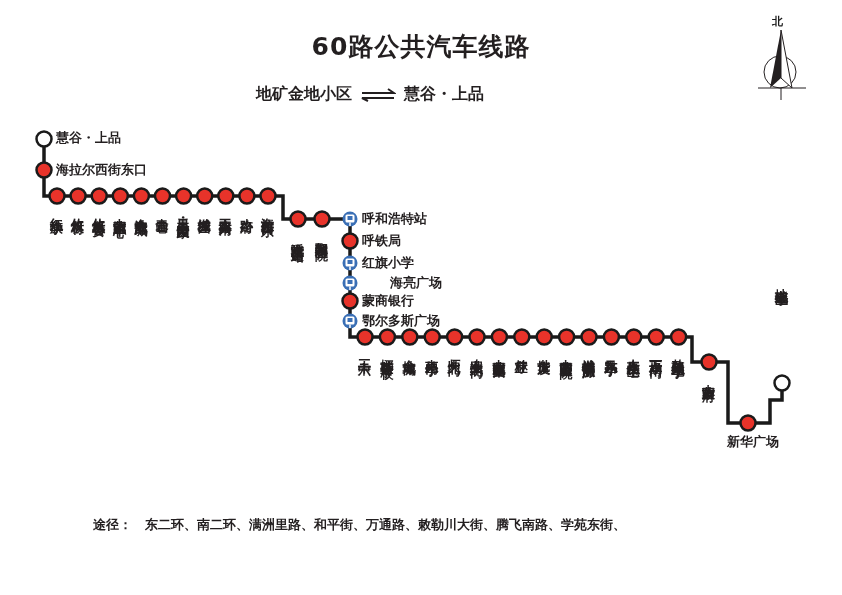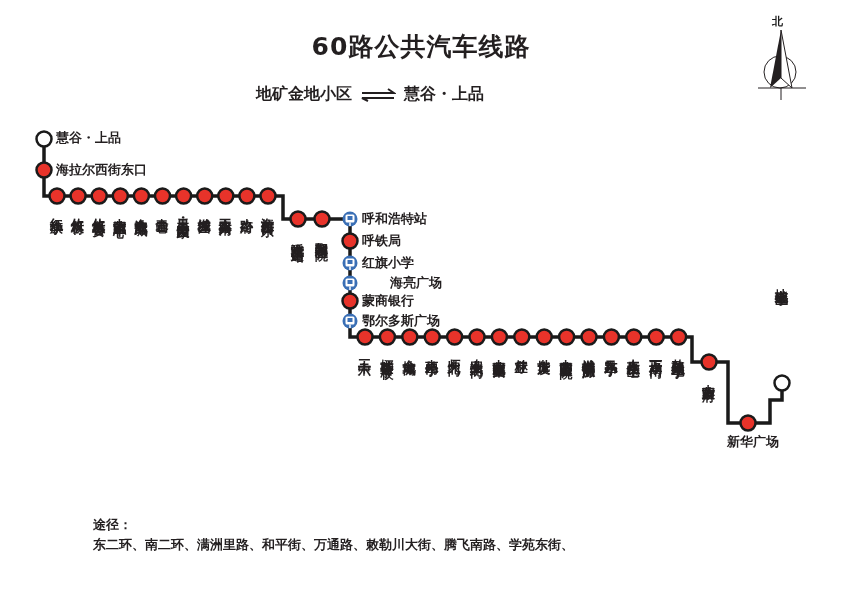--- a/index.html
+++ b/index.html
@@ -10,21 +10,21 @@
   .subtitle { position:absolute; top:84px; left:256px; font-size:16px; font-weight:bold; color:#231f20;
               display:flex; align-items:center; gap:8px; }
   .arrows { width:36px; height:14px; position:relative; display:inline-block; }
   .compass { position:absolute; left:752px; top:12px; width:60px; height:90px; }
   .compass-label { position:absolute; left:772px; top:14px; font-size:11px; font-weight:bold; }
   svg.route { position:absolute; left:0; top:0; }
   .lbl { position:absolute; font-size:13px; font-weight:bold; color:#231f20; line-height:1; }
   .vlbl { position:absolute; font-size:13px; font-weight:bold; color:#231f20;
           writing-mode:vertical-rl; text-orientation:upright; line-height:1; letter-spacing:1px; }
   .footer { position:absolute; left:93px; top:515px; font-size:13px; font-weight:bold; color:#231f20; line-height:20px; }
-  .footer .row { display:flex;flex-direction:column; }
+  .footer .row { display:flex; }
   .footer .k { width:52px; flex:none; }
 </style>
 </head>
 <body>
 
 <div class="title">60路公共汽车线路</div>
 
 <div class="subtitle">
   <span>地矿金地小区</span>
   <svg class="arrows" viewBox="0 0 36 14" width="36" height="14">

